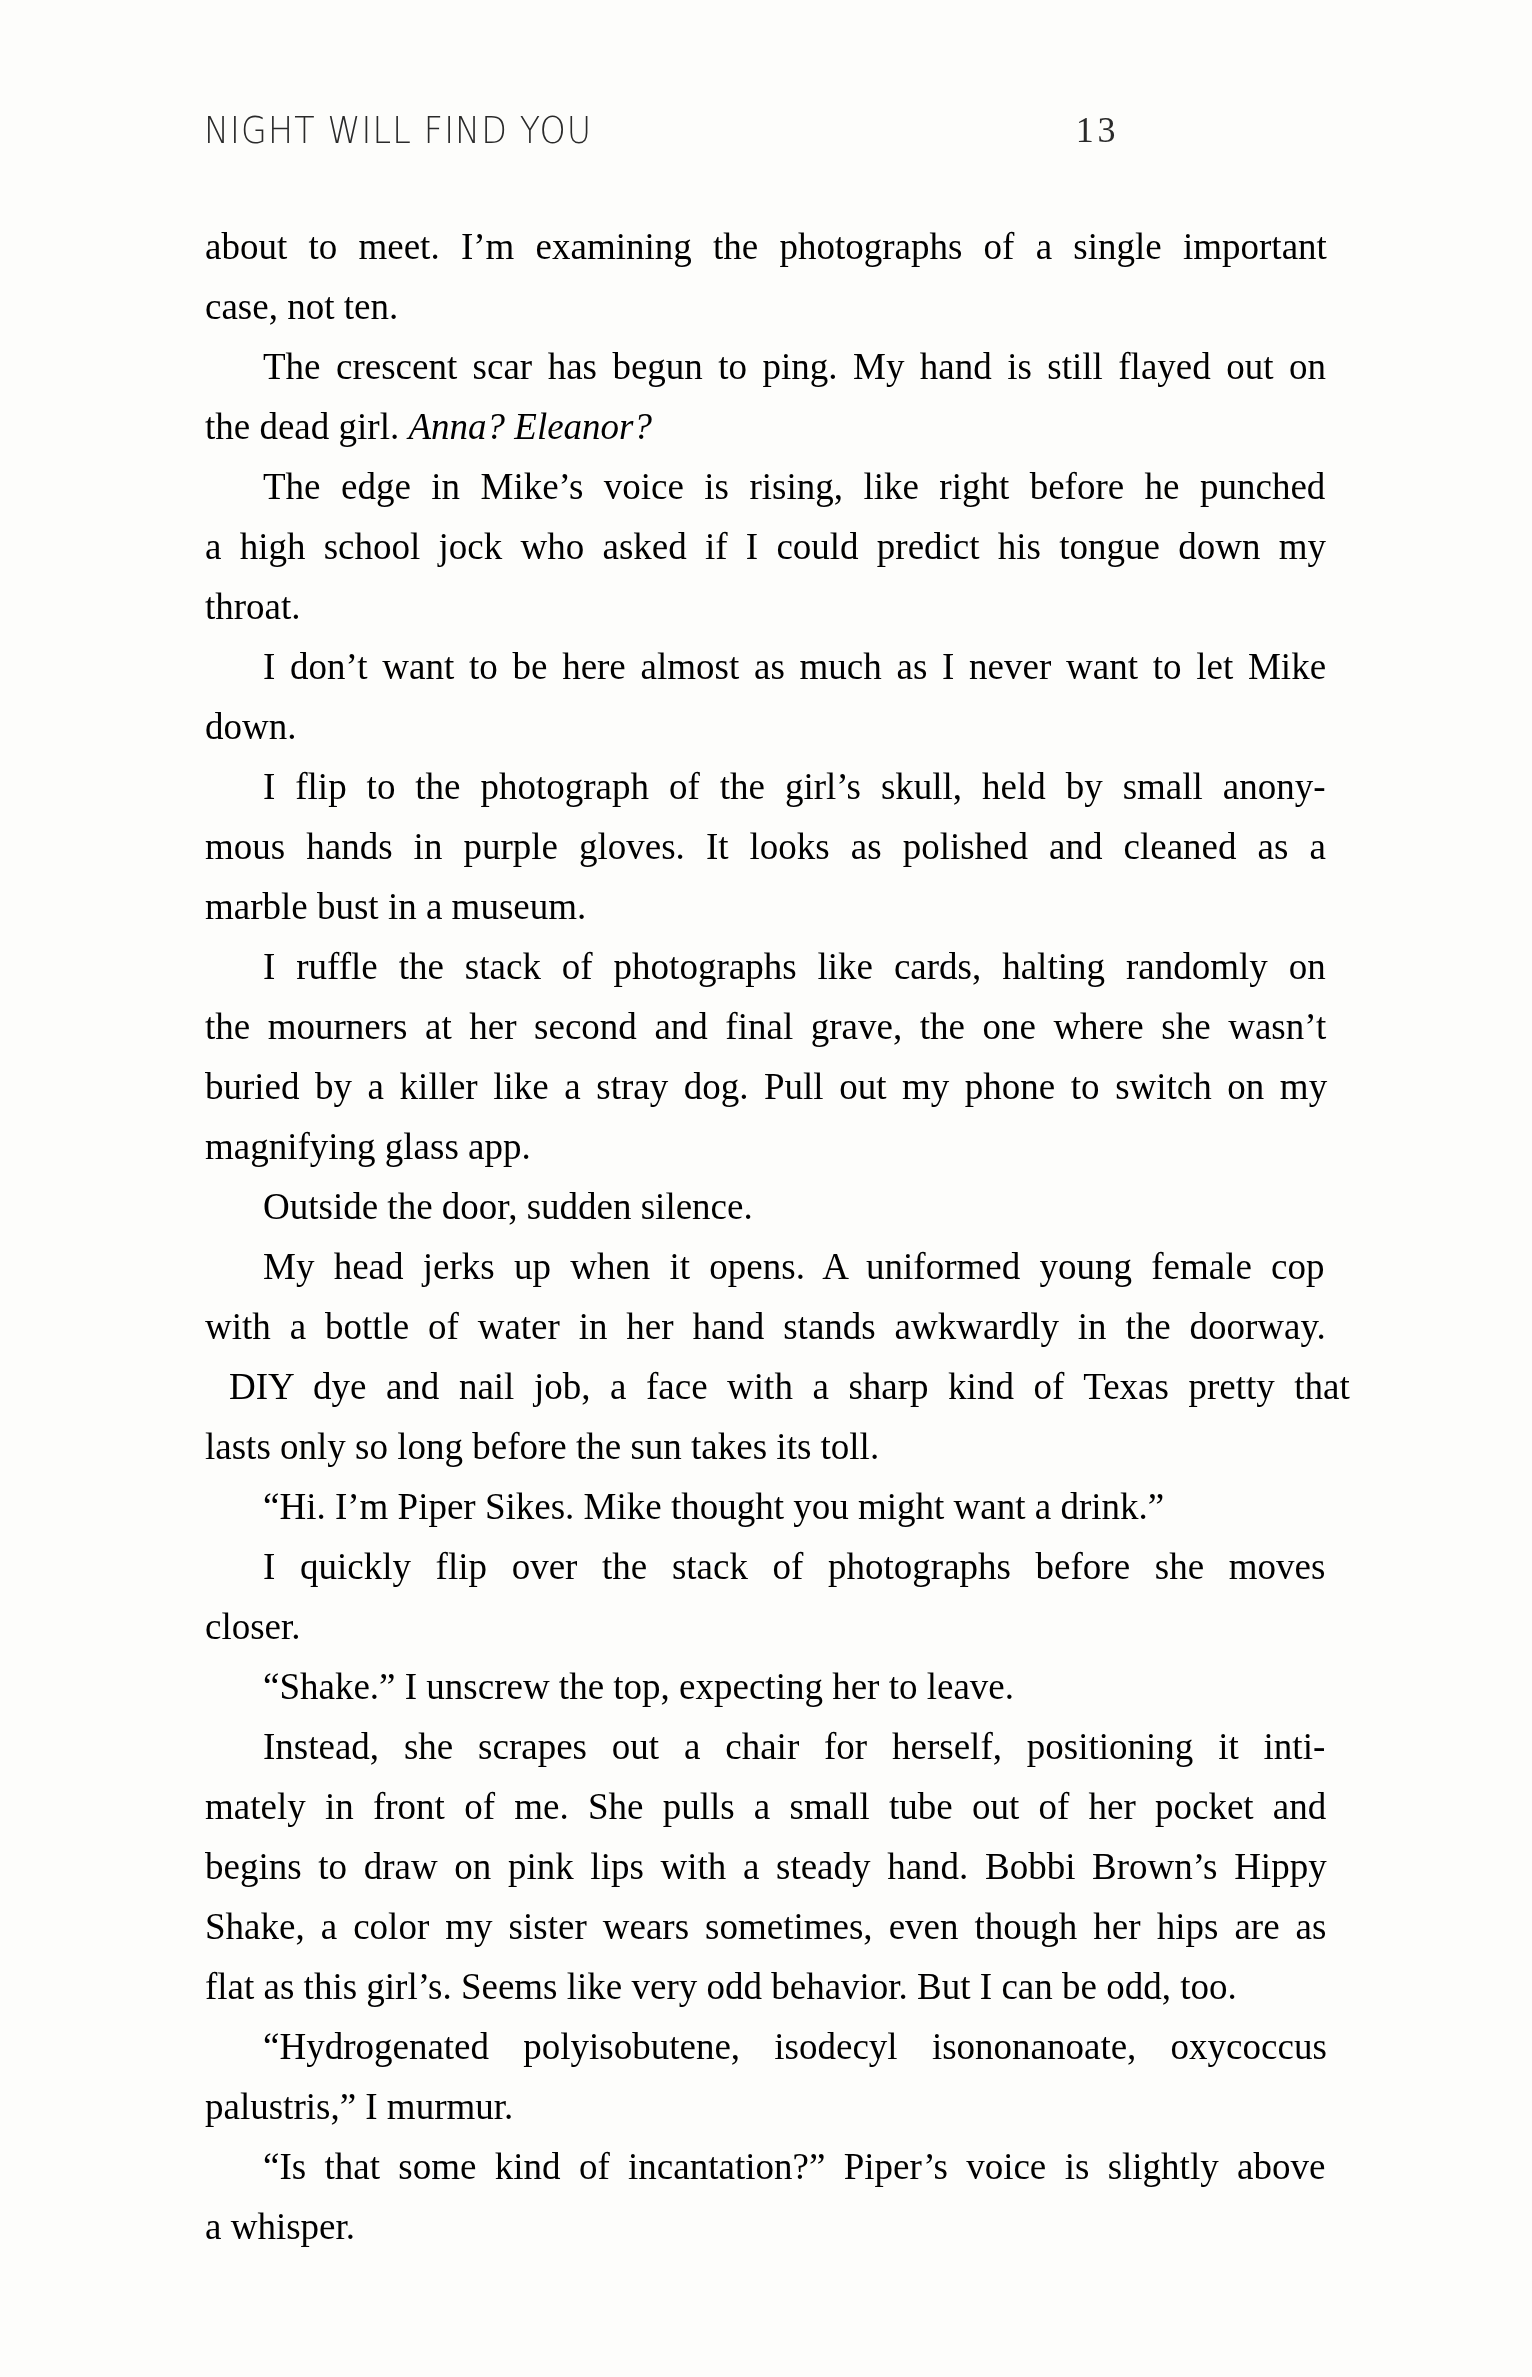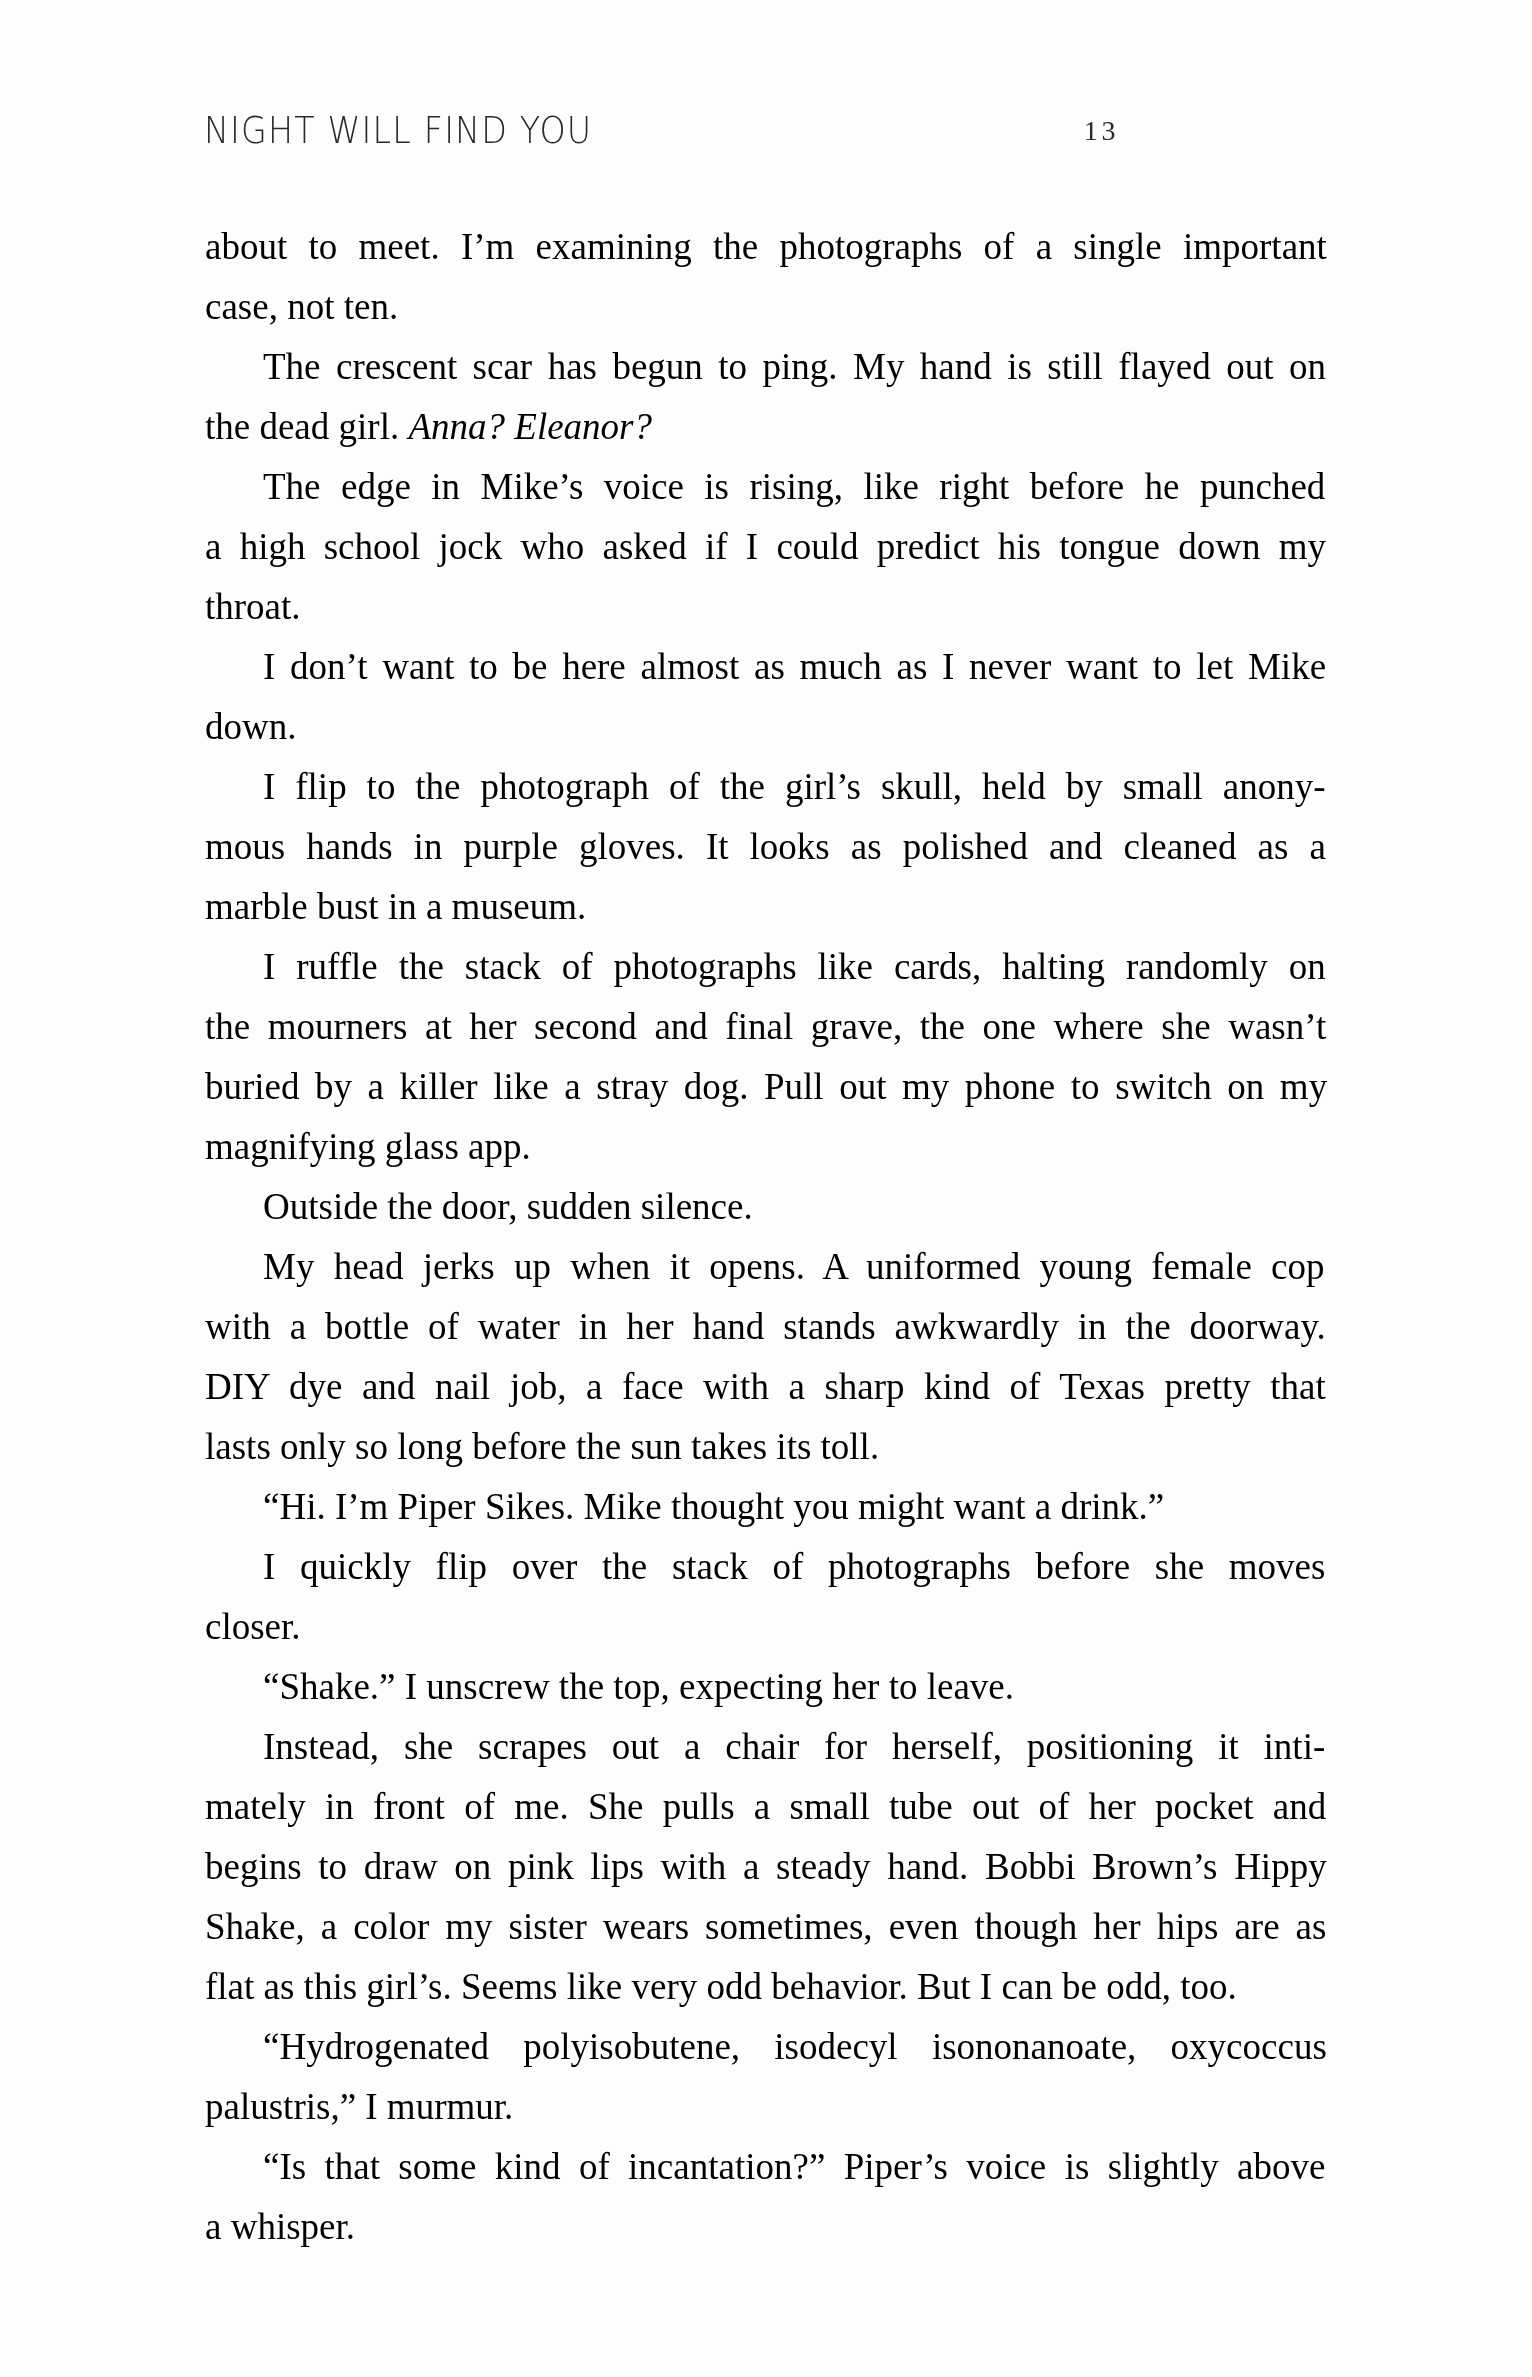--- a/index.html
+++ b/index.html
@@ -28,21 +28,21 @@
     line-height: 43px;
     transform: scaleX(0.9);
     transform-origin: left center;
     -webkit-text-stroke: 0px;
   }
   .folio {
     position: absolute;
     right: 223px;
     top: 109px;
     font-family: "Liberation Serif", serif;
-    font-size: 28px;
+    font-size: 36px;
     letter-spacing: 3.6px;
     color: #2a2a2a;
     line-height: 43px;
     text-align: center;
   }
   .body-text {
     position: absolute;
     left: 205px;
     top: 217px;
     width: 1109px;
@@ -82,21 +82,21 @@
     <div class="line indent" style="word-spacing: 10.7px; text-align: left; text-align-last: left;"><span>I flip to the photograph of the girl’s skull, held by small anony-</span></div>
     <div class="line" style="word-spacing: 11.8px; text-align: left; text-align-last: left;"><span>mous hands in purple gloves. It looks as polished and cleaned as a</span></div>
     <div class="line last"><span>marble bust in a museum.</span></div>
     <div class="line indent" style="word-spacing: 11.7px; text-align: left; text-align-last: left;"><span>I ruffle the stack of photographs like cards, halting randomly on</span></div>
     <div class="line" style="word-spacing: 8.3px; text-align: left; text-align-last: left;"><span>the mourners at her second and final grave, the one where she wasn’t</span></div>
     <div class="line" style="word-spacing: 6.3px; text-align: left; text-align-last: left;"><span>buried by a killer like a stray dog. Pull out my phone to switch on my</span></div>
     <div class="line last"><span>magnifying glass app.</span></div>
     <div class="line indent last"><span>Outside the door, sudden silence.</span></div>
     <div class="line indent" style="word-spacing: 10px; text-align: left; text-align-last: left;"><span>My head jerks up when it opens. A uniformed young female cop</span></div>
     <div class="line" style="word-spacing: 9.6px; text-align: left; text-align-last: left;"><span>with a bottle of water in her hand stands awkwardly in the doorway.</span></div>
-    <div class="line" style="word-spacing: 10.3px; text-align: left; text-align-last: left;"><span>DIY dye and nail job, a face with a sharp kind of Texas pretty that</span></div>
+    <div class="line" style="word-spacing: 10.3px; text-align: left; text-align-last: left; margin-left: 24px;"><span>DIY dye and nail job, a face with a sharp kind of Texas pretty that</span></div>
     <div class="line last"><span>lasts only so long before the sun takes its toll.</span></div>
     <div class="line indent last"><span>“Hi. I’m Piper Sikes. Mike thought you might want a drink.”</span></div>
     <div class="line indent" style="word-spacing: 15.4px; text-align: left; text-align-last: left;"><span>I quickly flip over the stack of photographs before she moves</span></div>
     <div class="line last"><span>closer.</span></div>
     <div class="line indent last"><span>“Shake.” I unscrew the top, expecting her to leave.</span></div>
     <div class="line indent" style="word-spacing: 15.6px; text-align: left; text-align-last: left;"><span>Instead, she scrapes out a chair for herself, positioning it inti-</span></div>
     <div class="line" style="word-spacing: 10px; text-align: right; text-align-last: left;"><span>mately in front of me. She pulls a small tube out of her pocket and</span></div>
     <div class="line" style="word-spacing: 7.4px; text-align: left; text-align-last: left;"><span>begins to draw on pink lips with a steady hand. Bobbi Brown’s Hippy</span></div>
     <div class="line" style="word-spacing: 6.8px; text-align: left; text-align-last: left;"><span>Shake, a color my sister wears sometimes, even though her hips are as</span></div>
     <div class="line last"><span>flat as this girl’s. Seems like very odd behavior. But I can be odd, too.</span></div>

